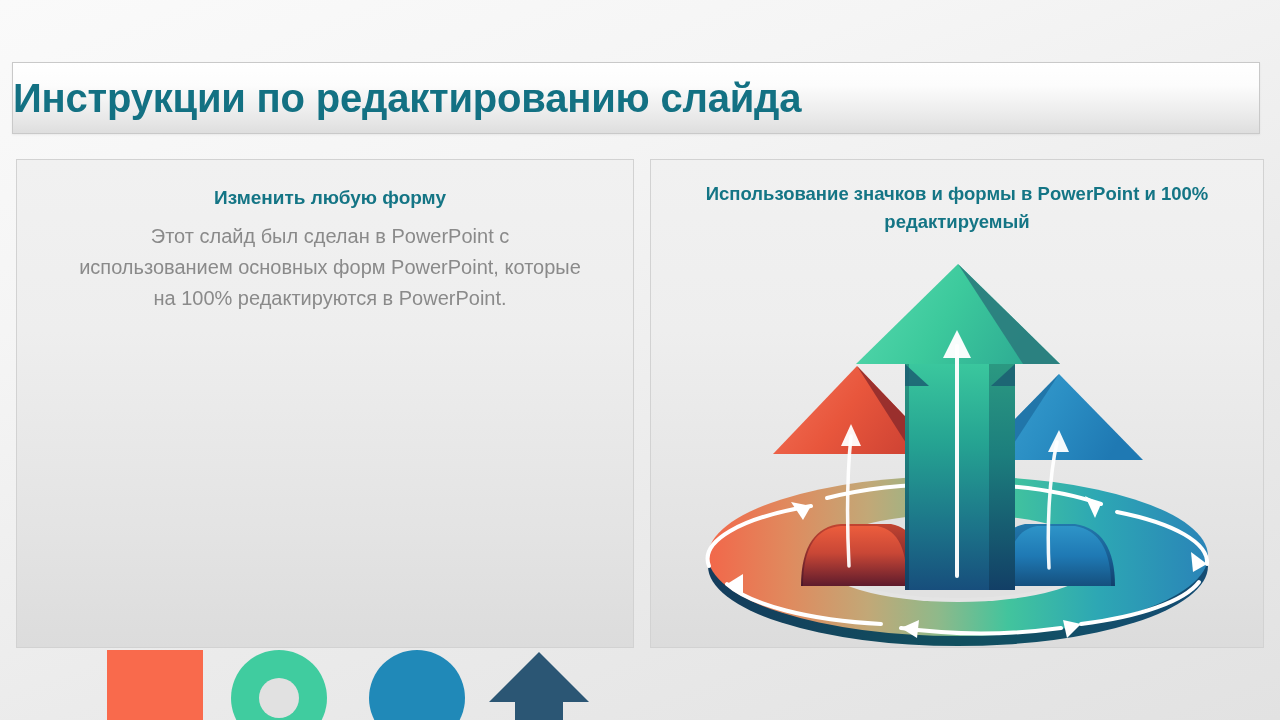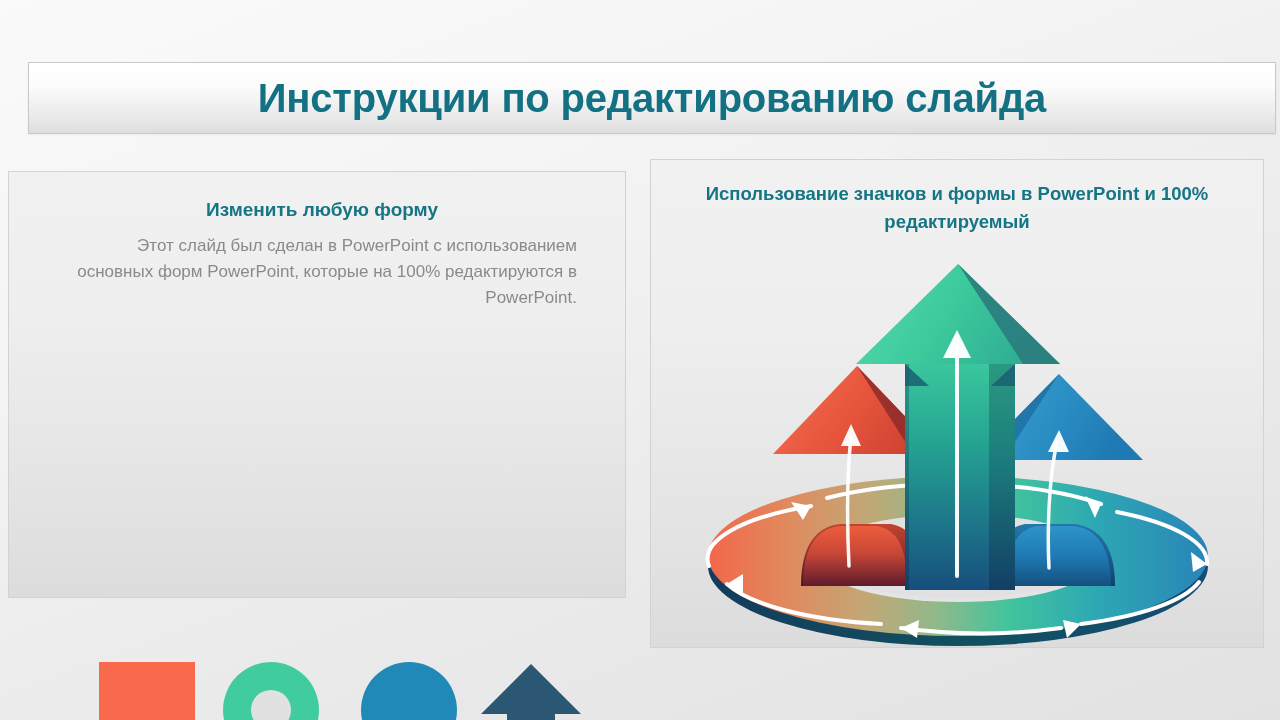--- a/index.html
+++ b/index.html
@@ -11,67 +11,66 @@
     font-family: "Liberation Sans", sans-serif;
   }
   body {
     background: linear-gradient(160deg, #fafafa 0%, #f5f5f5 28%, #ebebeb 62%, #e2e2e2 100%);
     position: relative;
   }
 
   
   #title-bar {
     position: absolute;
-    left: 28px;
+    left: 12px;
     top: 62px;
     width: 1248px;
     height: 72px;
     box-sizing: border-box;
     border: 1px solid #c9c9c9;
     background: linear-gradient(to bottom, #ffffff 0%, #fcfcfc 32%, #e9e9e9 78%, #dedede 100%);
     display: flex;
     align-items: center;
-    justify-content: center;
     box-shadow: 0 1px 2px rgba(0,0,0,0.06);
   }
   #title-text {
     font-size: 40px;
     font-weight: bold;
     color: #137183;
     letter-spacing: -0.2px;
     white-space: nowrap;
     line-height: 1;
   }
 
   
   .panel {
     position: absolute;
     box-sizing: border-box;
     border: 1px solid #d2d2d2;
     background: linear-gradient(to bottom, #f1f1f1 0%, #eeeeee 35%, #e3e3e3 78%, #dcdcdc 100%);
   }
-  #left-panel  { left: 8px;  top: 159px; width: 618px; height: 427px; margin-top: 12px; }
+  #left-panel  { left: 16px;  top: 159px; width: 618px; height: 489px; }
   #right-panel { left: 650px; top: 159px; width: 614px; height: 489px; }
 
   
   .left-inner { padding: 26px 48px 0 58px; }
   .section-heading {
     font-size: 19px;
     font-weight: bold;
     color: #147585;
     text-align: center;
     margin: 0 0 10px 0;
     line-height: 1.3;
   }
   .body-paragraph {
-    font-size: 17px;
+    font-size: 20px;
     color: #8a8a8a;
     line-height: 1.55;
     margin: 0 0 16px 0;
-    text-align: right;
+    text-align: center;
   }
   .emphasis-line {
     font-size: 18px;
     font-weight: bold;
     color: #21798c;
     line-height: 1.45;
     margin: 10px 0 0 0;
   }
 
   

